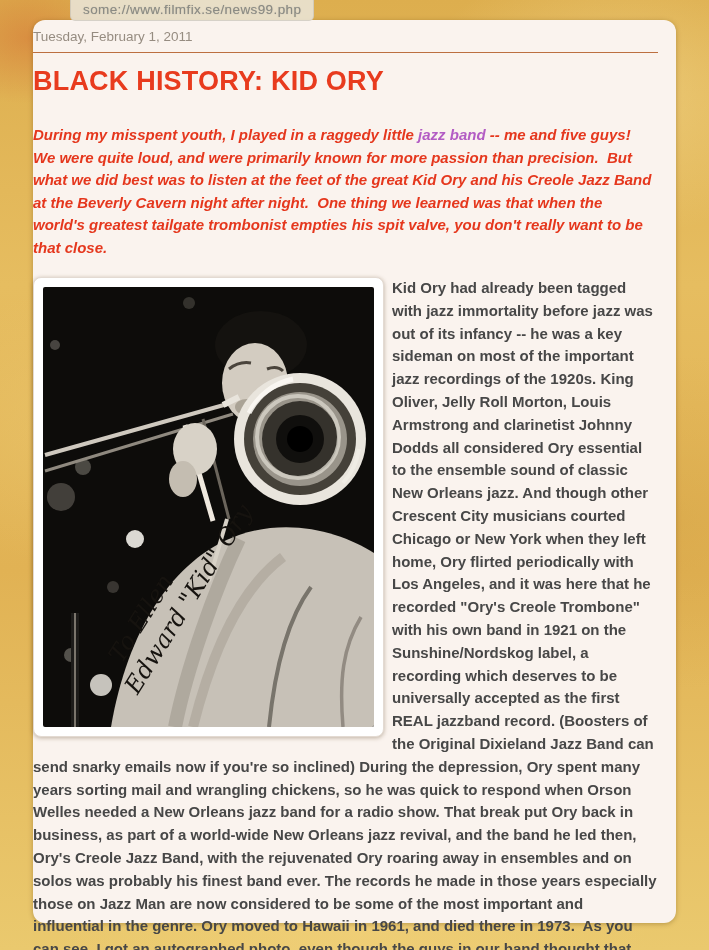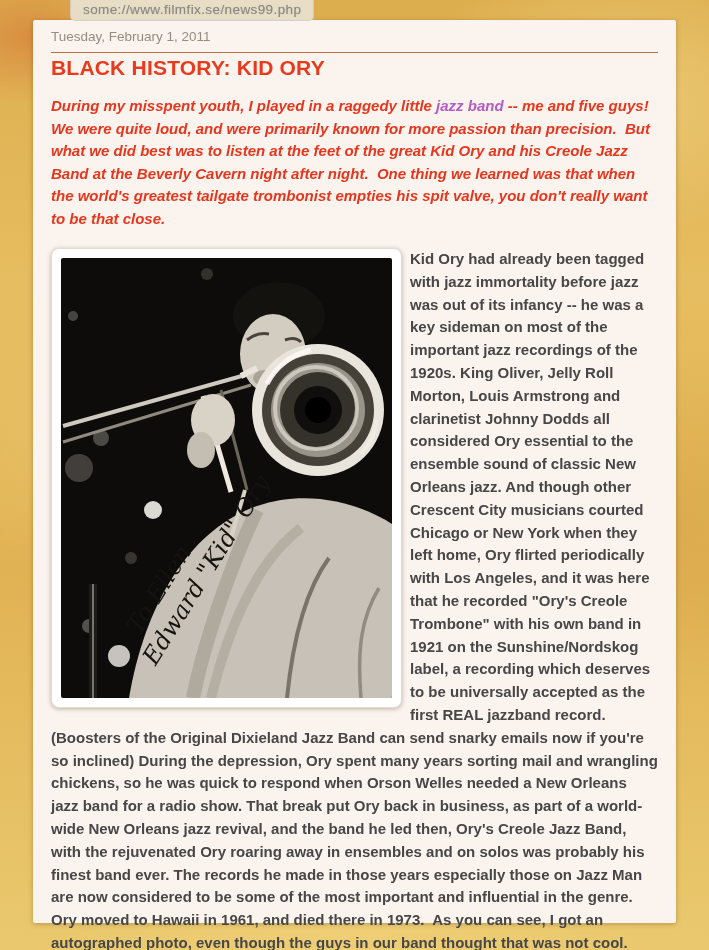--- a/index.html
+++ b/index.html
@@ -26,39 +26,39 @@
     border-radius:5px;
     color:#8b8b84; font-size:13.5px; letter-spacing:.4px;
     text-shadow:0 0 1px rgba(139,139,132,.55);
     white-space:nowrap; z-index:5;
   }
 
   .card {
     position:absolute; left:33px; top:20px;
     width:643px; height:903px;
     background:#faf3ee;
-    border-radius:2px;
+    border-radius:12px;
     box-shadow:0 1px 5px rgba(90,60,10,.35);
-    padding:7px 18px 0 18px;
+    padding:7px 18px 0 0;
   }
 
   .date-header {
     font-size:13.5px; color:#968c81;
     padding:2px 0 8px 0;
     border-bottom:1px solid #bc6f40;
   }
 
   .post-title {
-    margin-top:3px;
-    font-size:21px; font-weight:bold; color:#e83b1e;
+    margin-top:13px;
+    font-size:27px; font-weight:bold; color:#e83b1e;
     letter-spacing:.2px;
   }
 
   .intro {
-    margin-top:15px; margin-bottom:18px;
+    margin-top:27px; margin-bottom:18px;
     font-size:15px; font-weight:bold; font-style:italic;
     color:#e5371d; line-height:22.5px;
     white-space:pre-wrap;
   }
   .intro a { color:#b35cc4; text-decoration:none; }
 
   .post-body { overflow:visible; }
 
   .photo-frame {
     float:left;

